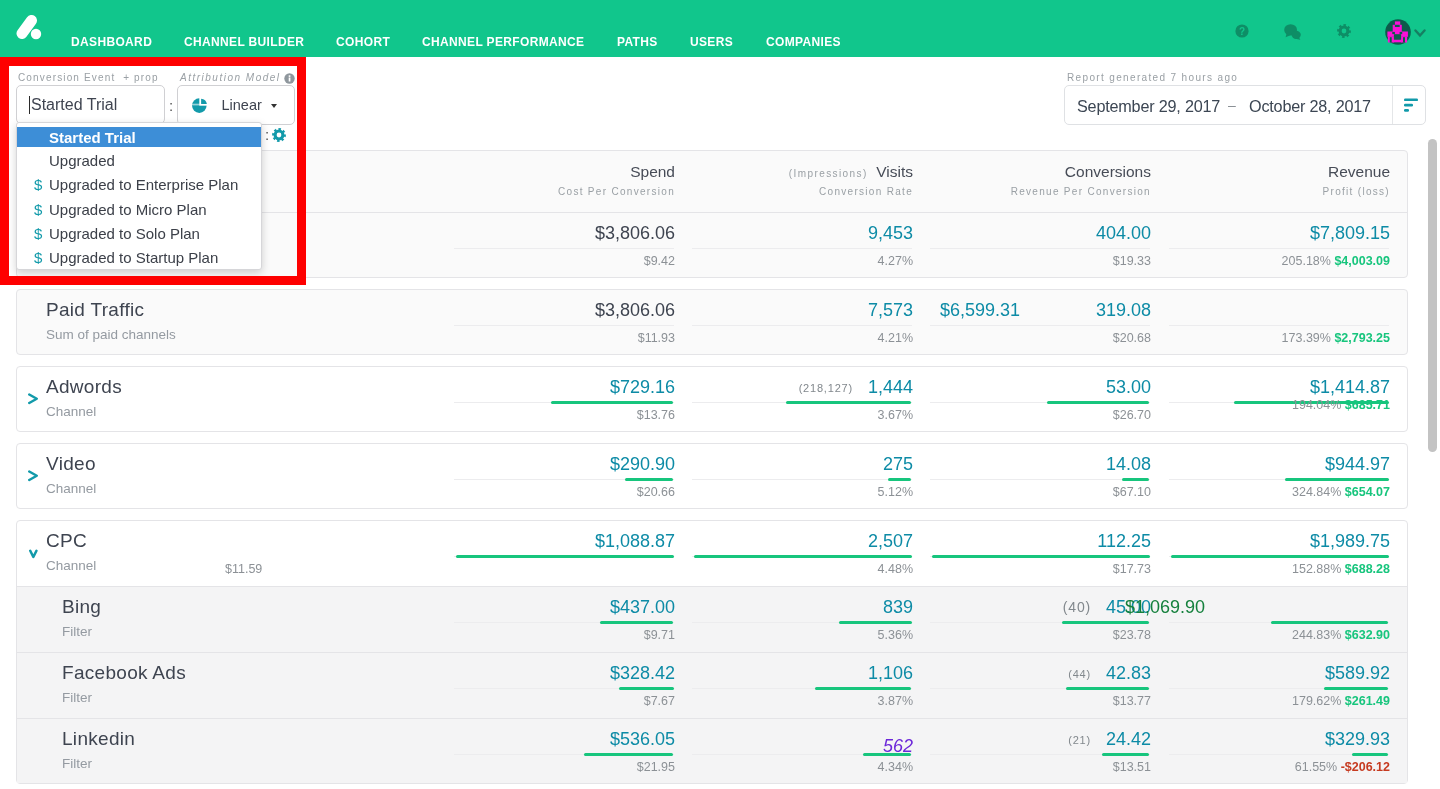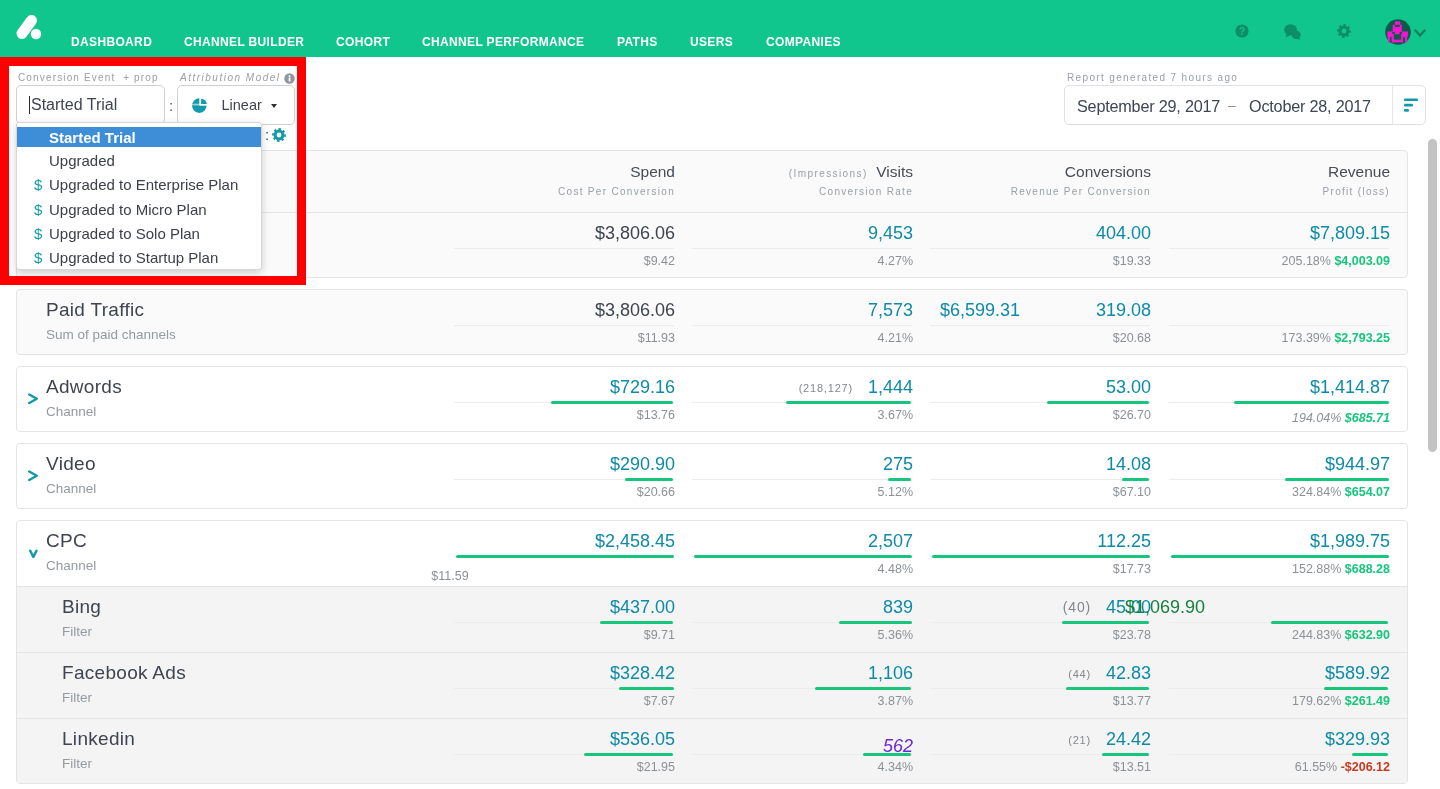--- a/index.html
+++ b/index.html
@@ -140,21 +140,21 @@
 <div class="bar" style="left:785.9px;top:400.5px;width:125.6px;"></div>
 <div class="bigv" style="left:463px;width:450px;top:376px;text-align:right;color:#0d8ba6;"><span style="font-size:11px;letter-spacing:.8px;color:#82888d;vertical-align:1px;">(218,127)</span>&nbsp;&nbsp; 1,444</div>
 <div class="subv" style="left:463px;width:450px;top:407.5px;text-align:right;">3.67%</div>
 <div class="track" style="left:929.5px;top:402px;width:220px;"></div>
 <div class="bar" style="left:1046.6px;top:400.5px;width:102.9px;"></div>
 <div class="bigv" style="left:701px;width:450px;top:376px;text-align:right;color:#0d8ba6;">53.00</div>
 <div class="subv" style="left:701px;width:450px;top:407.5px;text-align:right;">$26.70</div>
 <div class="track" style="left:1168.5px;top:402px;width:220px;"></div>
 <div class="bar" style="left:1233.5px;top:400.5px;width:155.0px;"></div>
 <div class="bigv" style="left:940px;width:450px;top:376px;text-align:right;color:#0d8ba6;">$1,414.87</div>
-<div class="subv" style="left:940px;width:450px;top:411px;text-align:right;font-style:italic;">194.04% <b style="color:#17c57d;">$685.71</b></div>
+<div class="subv" style="left:940px;width:450px;top:398px;text-align:right;">194.04% <b style="color:#17c57d;">$685.71</b></div>
 <div class="card" style="top:443px;height:66px;"></div>
 <svg class="abs" style="left:28px;top:470px" width="11" height="13" viewBox="0 0 11 13">
     <polyline points="1.25,1.5 8.75,5.75 1.25,10" fill="none" stroke="#129aaa" stroke-width="2.5" stroke-linecap="round" stroke-linejoin="round"></polyline>
   </svg>
 <div class="lbl" style="left:46px;top:453px;">Video</div>
 <div class="slbl" style="left:46px;top:481px;">Channel</div>
 <div class="track" style="left:453.5px;top:479px;width:220px;"></div>
 <div class="bar" style="left:624.8px;top:477.5px;width:48.7px;"></div>
 <div class="bigv" style="left:225px;width:450px;top:453px;text-align:right;color:#0d8ba6;">$290.90</div>
 <div class="subv" style="left:225px;width:450px;top:484.5px;text-align:right;">$20.66</div>
@@ -171,22 +171,22 @@
 <div class="bigv" style="left:940px;width:450px;top:453px;text-align:right;color:#0d8ba6;">$944.97</div>
 <div class="subv" style="left:940px;width:450px;top:484.5px;text-align:right;">324.84% <b style="color:#17c57d;">$654.07</b></div>
 <div class="card" style="top:520px;height:264px;"></div>
 <svg class="abs" style="left:29px;top:549px" width="10" height="11" viewBox="0 0 10 11">
     <polyline points="1.25,1.75 4.35,7.95 7.45,1.75" fill="none" stroke="#129aaa" stroke-width="2.5" stroke-linecap="round" stroke-linejoin="round"></polyline>
   </svg>
 <div class="lbl" style="left:46px;top:530px;">CPC</div>
 <div class="slbl" style="left:46px;top:558px;">Channel</div>
 <div class="track" style="left:453.5px;top:556px;width:220px;"></div>
 <div class="bar" style="left:455.5px;top:554.5px;width:218.0px;"></div>
-<div class="bigv" style="left:225px;width:450px;top:530px;text-align:right;color:#0d8ba6;">$2,458.45</div>
-<div class="subv" style="left:225px;width:450px;top:561.5px;text-align:center;margin-top:7px;">$11.59</div>
+<div class="bigv" style="left:225px;width:450px;top:530px;text-align:right;color:#0d8ba6;">$1,088.87</div>
+<div class="subv" style="left:225px;width:450px;top:561.5px;text-align:left;">$11.59</div>
 <div class="track" style="left:691.5px;top:556px;width:220px;"></div>
 <div class="bar" style="left:693.5px;top:554.5px;width:218.0px;"></div>
 <div class="bigv" style="left:463px;width:450px;top:530px;text-align:right;color:#0d8ba6;">2,507</div>
 <div class="subv" style="left:463px;width:450px;top:561.5px;text-align:right;">4.48%</div>
 <div class="track" style="left:929.5px;top:556px;width:220px;"></div>
 <div class="bar" style="left:931.5px;top:554.5px;width:218.0px;"></div>
 <div class="bigv" style="left:701px;width:450px;top:530px;text-align:right;color:#0d8ba6;">112.25</div>
 <div class="subv" style="left:701px;width:450px;top:561.5px;text-align:right;">$17.73</div>
 <div class="track" style="left:1168.5px;top:556px;width:220px;"></div>
 <div class="bar" style="left:1170.5px;top:554.5px;width:218.0px;"></div>

